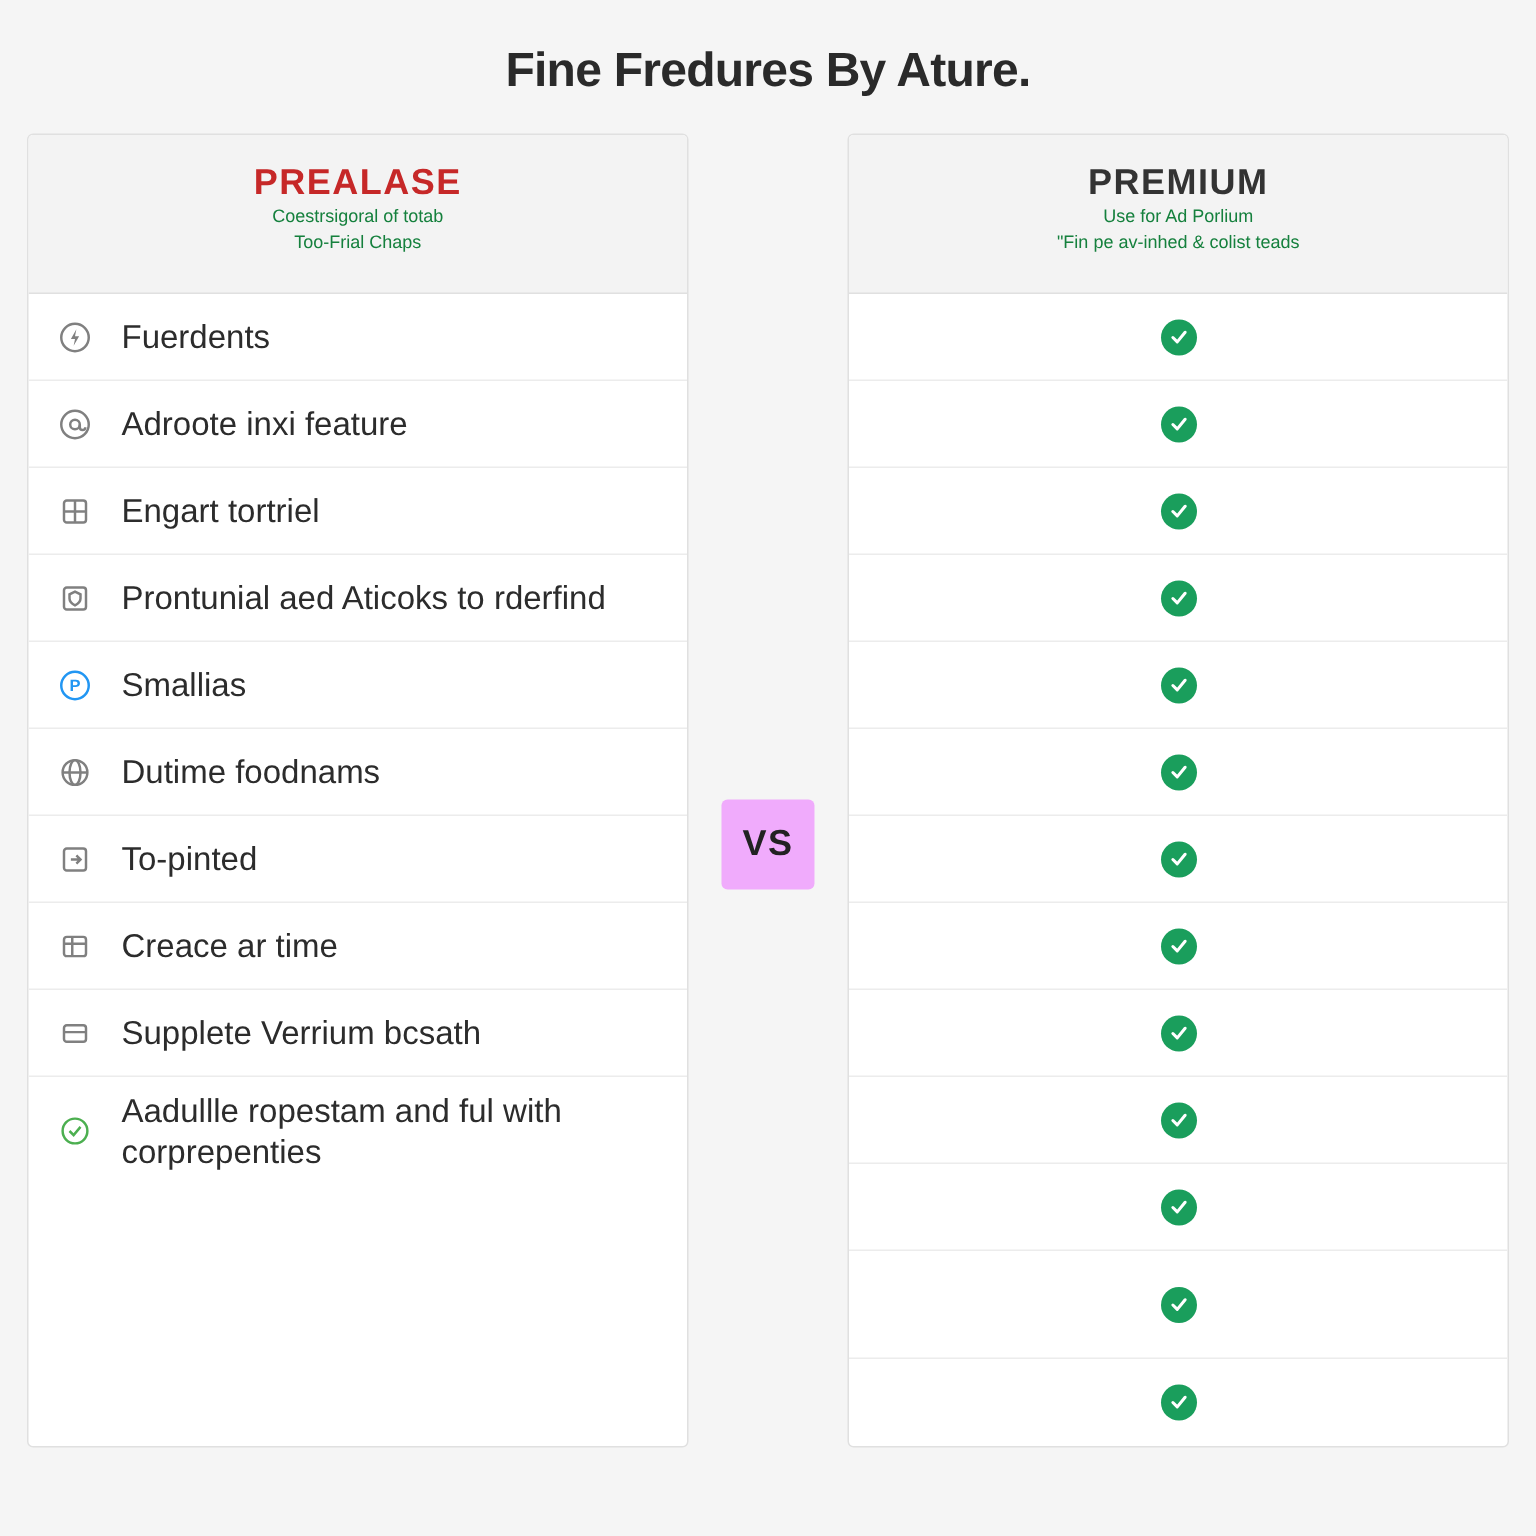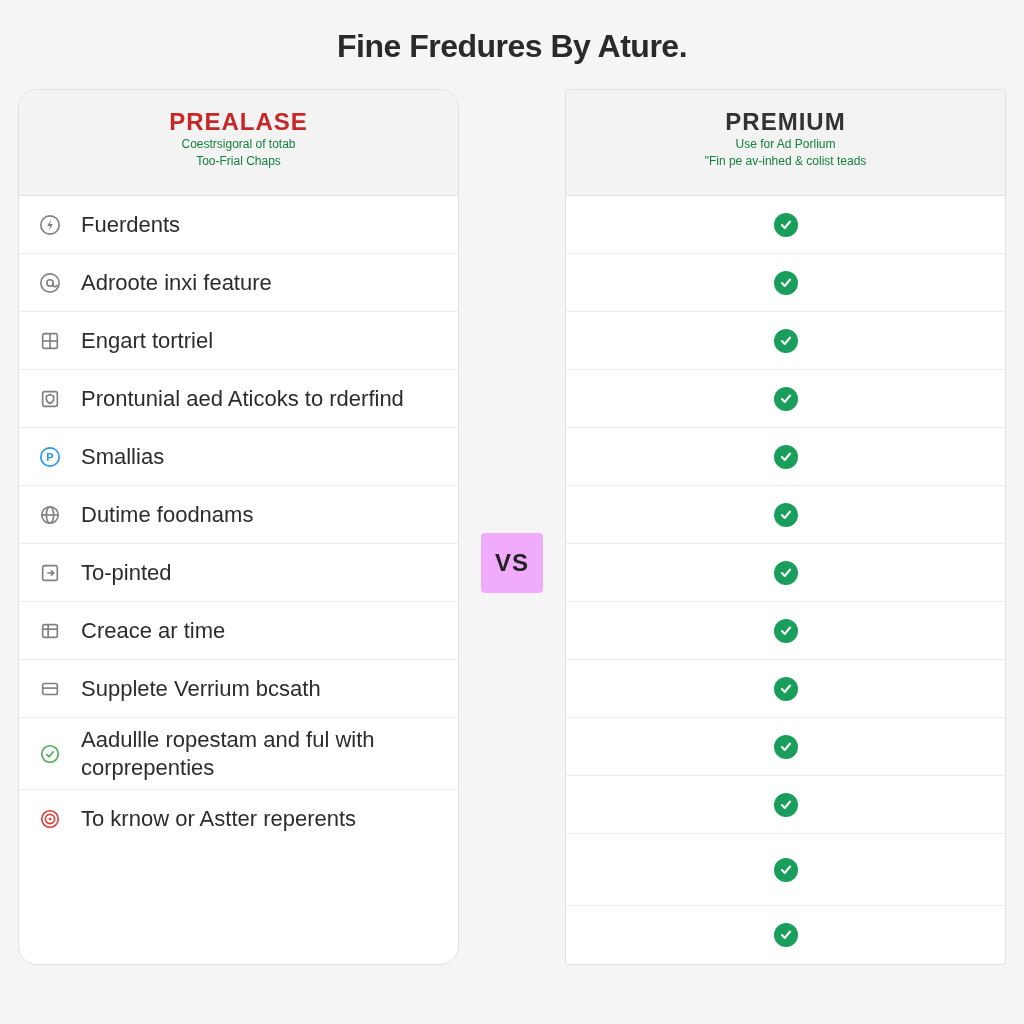--- a/index.html
+++ b/index.html
@@ -24,21 +24,21 @@
   gap: 0;
   position: relative;
 }
 .col {
   flex: 1;
   background: #fff;
   border: 1px solid #e0e0e0;
   border-radius: 4px;
   overflow: hidden;
 }
-.col.left  { margin-right: 46px; border-radius: 19px; }
+.col.left  { margin-right: 46px; }
 .col.right { margin-left: 60px; }
 .col-head {
   background: #f3f3f3;
   border-bottom: 1px solid #e0e0e0;
   text-align: center;
   padding: 18px 10px 14px;
   height: 106px;
 }
 .col-head .plan-name {
   font-size: 24px;
@@ -194,30 +194,20 @@
         </div>
         <div class="row tall">
           <span class="ficon">
             <svg width="22" height="22" viewBox="0 0 24 24">
               <circle cx="12" cy="12" r="9" stroke="#4caf50" fill="none" stroke-width="1.8"></circle>
               <path d="M8 12l3 3 5-6" stroke="#4caf50" fill="none" stroke-width="1.8"></path>
             </svg>
           </span>
           <span class="flabel">Aadullle ropestam and ful with corprepenties</span>
         </div>
-        <div class="row">
-          <span class="ficon">
-            <svg width="22" height="22" viewBox="0 0 24 24">
-              <circle cx="12" cy="12" r="9" stroke="#e53935" fill="none" stroke-width="1.8"></circle>
-              <circle cx="12" cy="12" r="5" stroke="#e53935" fill="none" stroke-width="1.8"></circle>
-              <circle cx="12" cy="12" r="1.5" fill="#e53935" stroke="none"></circle>
-            </svg>
-          </span>
-          <span class="flabel">To krnow or Astter reperents</span>
-        </div>
       </div>
   </div>
 
   <div class="col right">
     <div class="col-head">
       <div class="plan-name">PREMIUM</div>
       <div class="sub1">Use for Ad Porlium</div>
       <div class="sub2">"Fin pe av-inhed &amp; colist teads</div>
     </div>
     <div id="right-rows">

